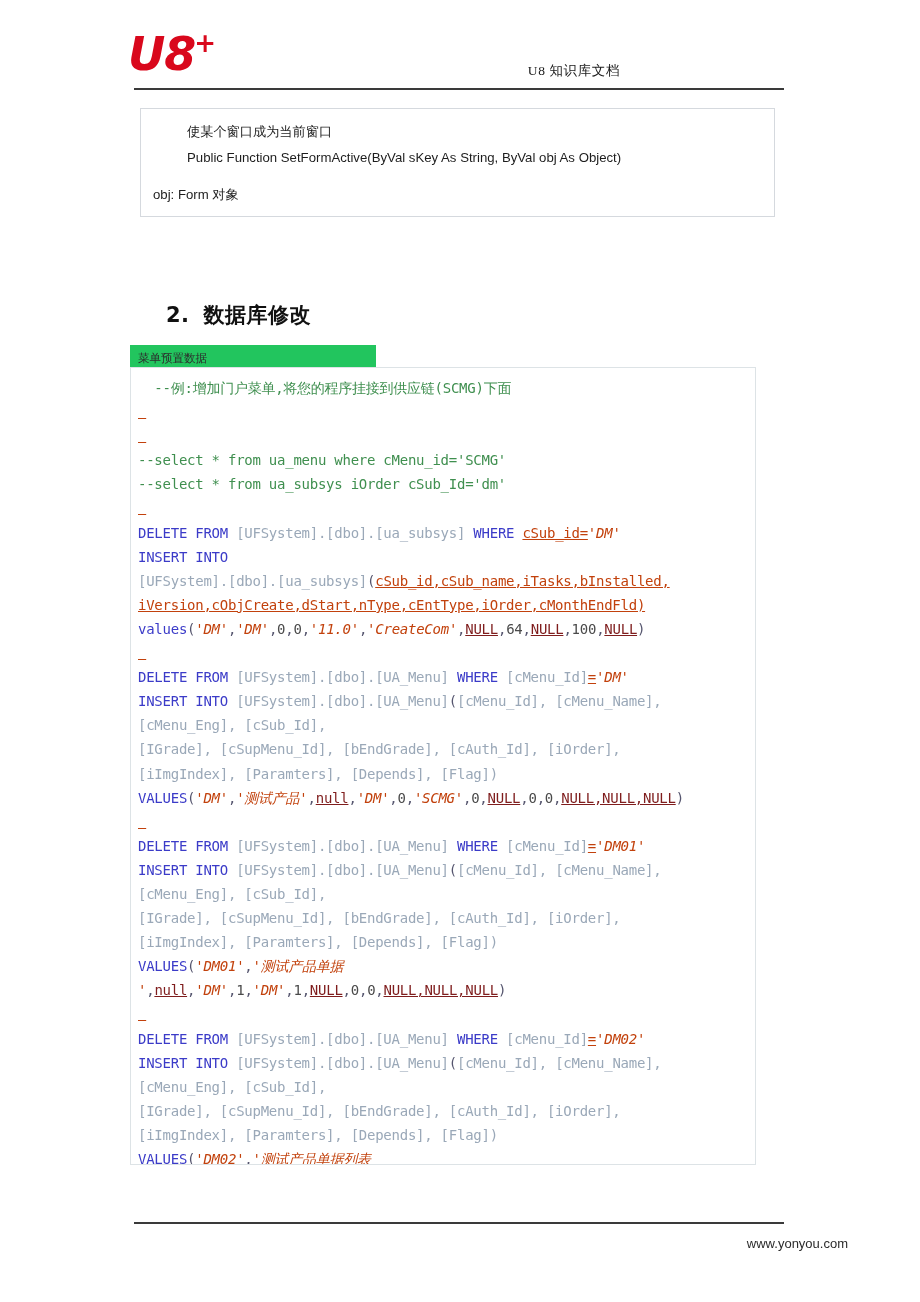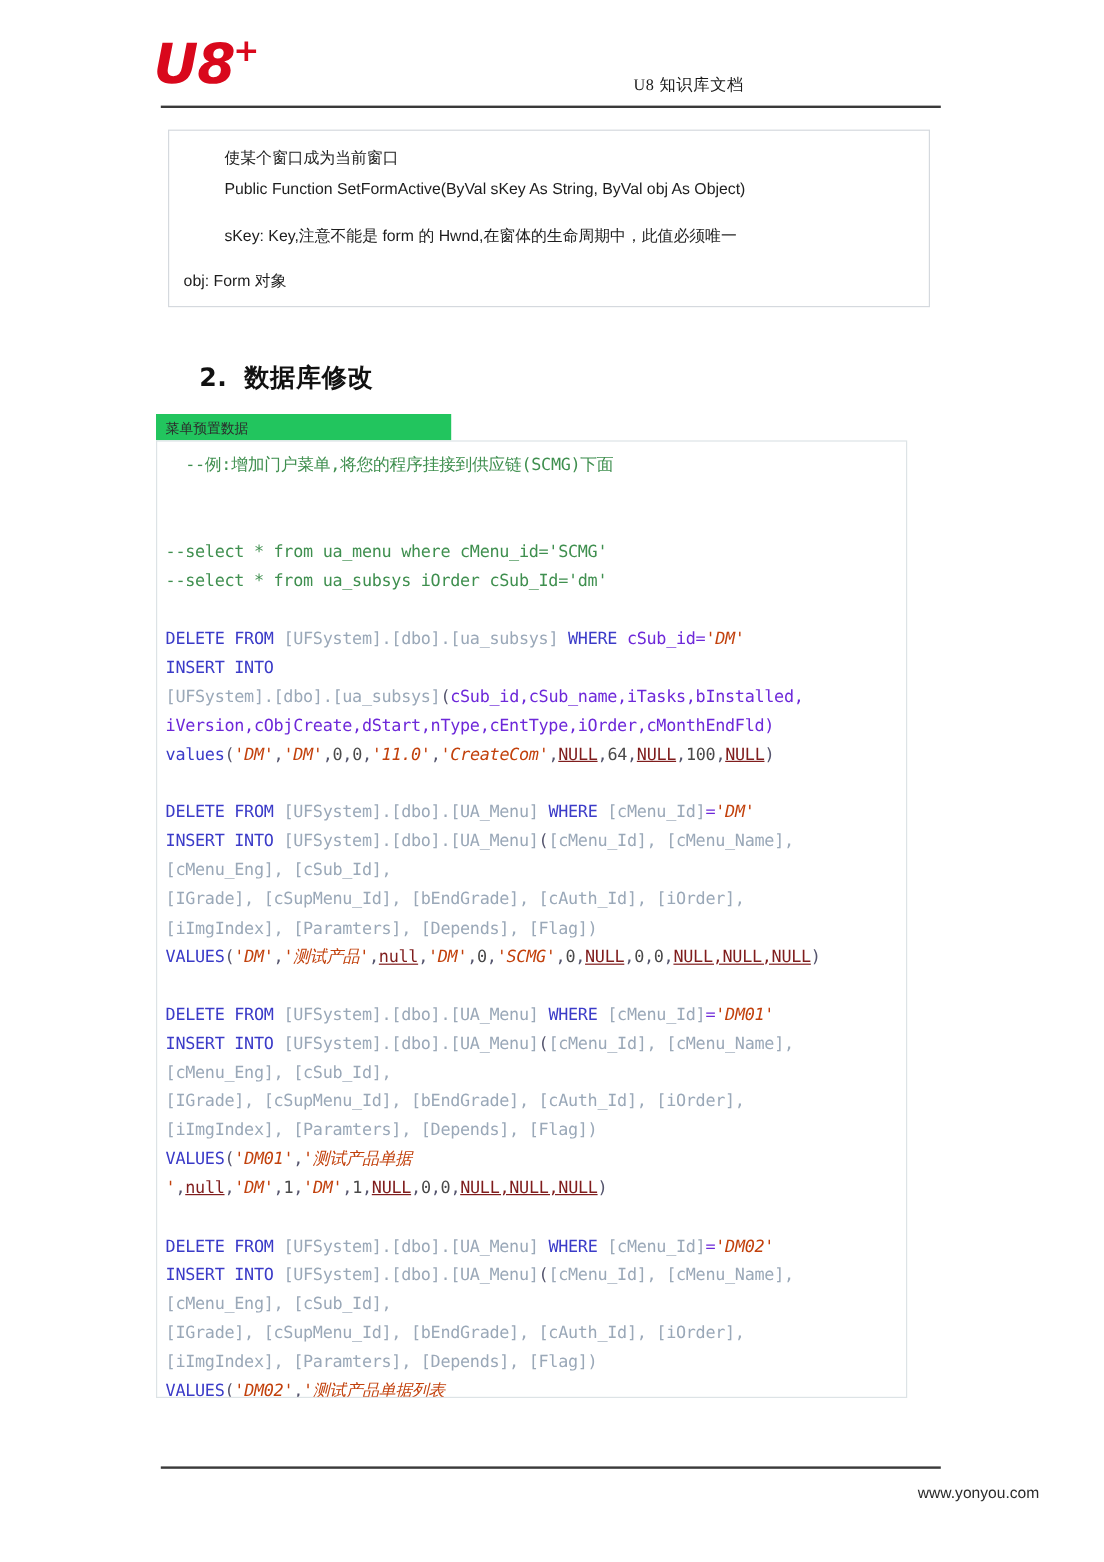--- a/index.html
+++ b/index.html
@@ -150,34 +150,34 @@
   .code-line.blank { color: transparent; }
 
   
   .t-comment { color: #3f8f4f; }
   .t-kw      { color: #3b3bc8; }
   .t-ident   { color: #9aa8b8; }
   .t-str     { color: #c2410c; font-style: italic; }
   .t-num     { color: #4a4a4a; }
   .t-null    { color: #7f1d1d; text-decoration: underline; }
   .t-punct   { color: #55556e; }
-  .t-plain   { color: #6d28d9; }
+  .t-plain   { color: #c2410c; text-decoration: underline; }
 
   
   .footer-rule {
     position: absolute;
     left: 134px;
     top: 1222px;
     width: 650px;
     height: 0;
     border-top: 2.2px solid #3a3a3a;
   }
   .footer-text {
     position: absolute;
-    right: 54px;
+    right: 72px;
     top: 1236px;
     font-family: "Liberation Sans", sans-serif;
     font-size: 13px;
     color: #2b2b2b;
     white-space: nowrap;
   }
 </style>
 </head>
 <body>
 
@@ -185,21 +185,20 @@
 
   <div class="header">
     <div class="logo"><span>U8</span><span class="plus">+</span></div>
     <div class="header-title">U8 知识库文档</div>
     <div class="header-rule"></div>
   </div>
 
   <div class="info-box">
     <div class="info-line indent">使某个窗口成为当前窗口</div>
     <div class="info-line indent">Public Function SetFormActive(ByVal sKey As String, ByVal obj As Object)</div>
-    <div class="info-line indent spaced">sKey: Key,注意不能是 form 的 Hwnd,在窗体的生命周期中，此值必须唯一</div>
     <div class="info-line tight">obj: Form 对象</div>
   </div>
 
   <div class="section-heading">
     <span class="num">2.</span><span>数据库修改</span>
   </div>
 
   <div class="code-label">
     <span>菜单预置数据</span>
   </div>

